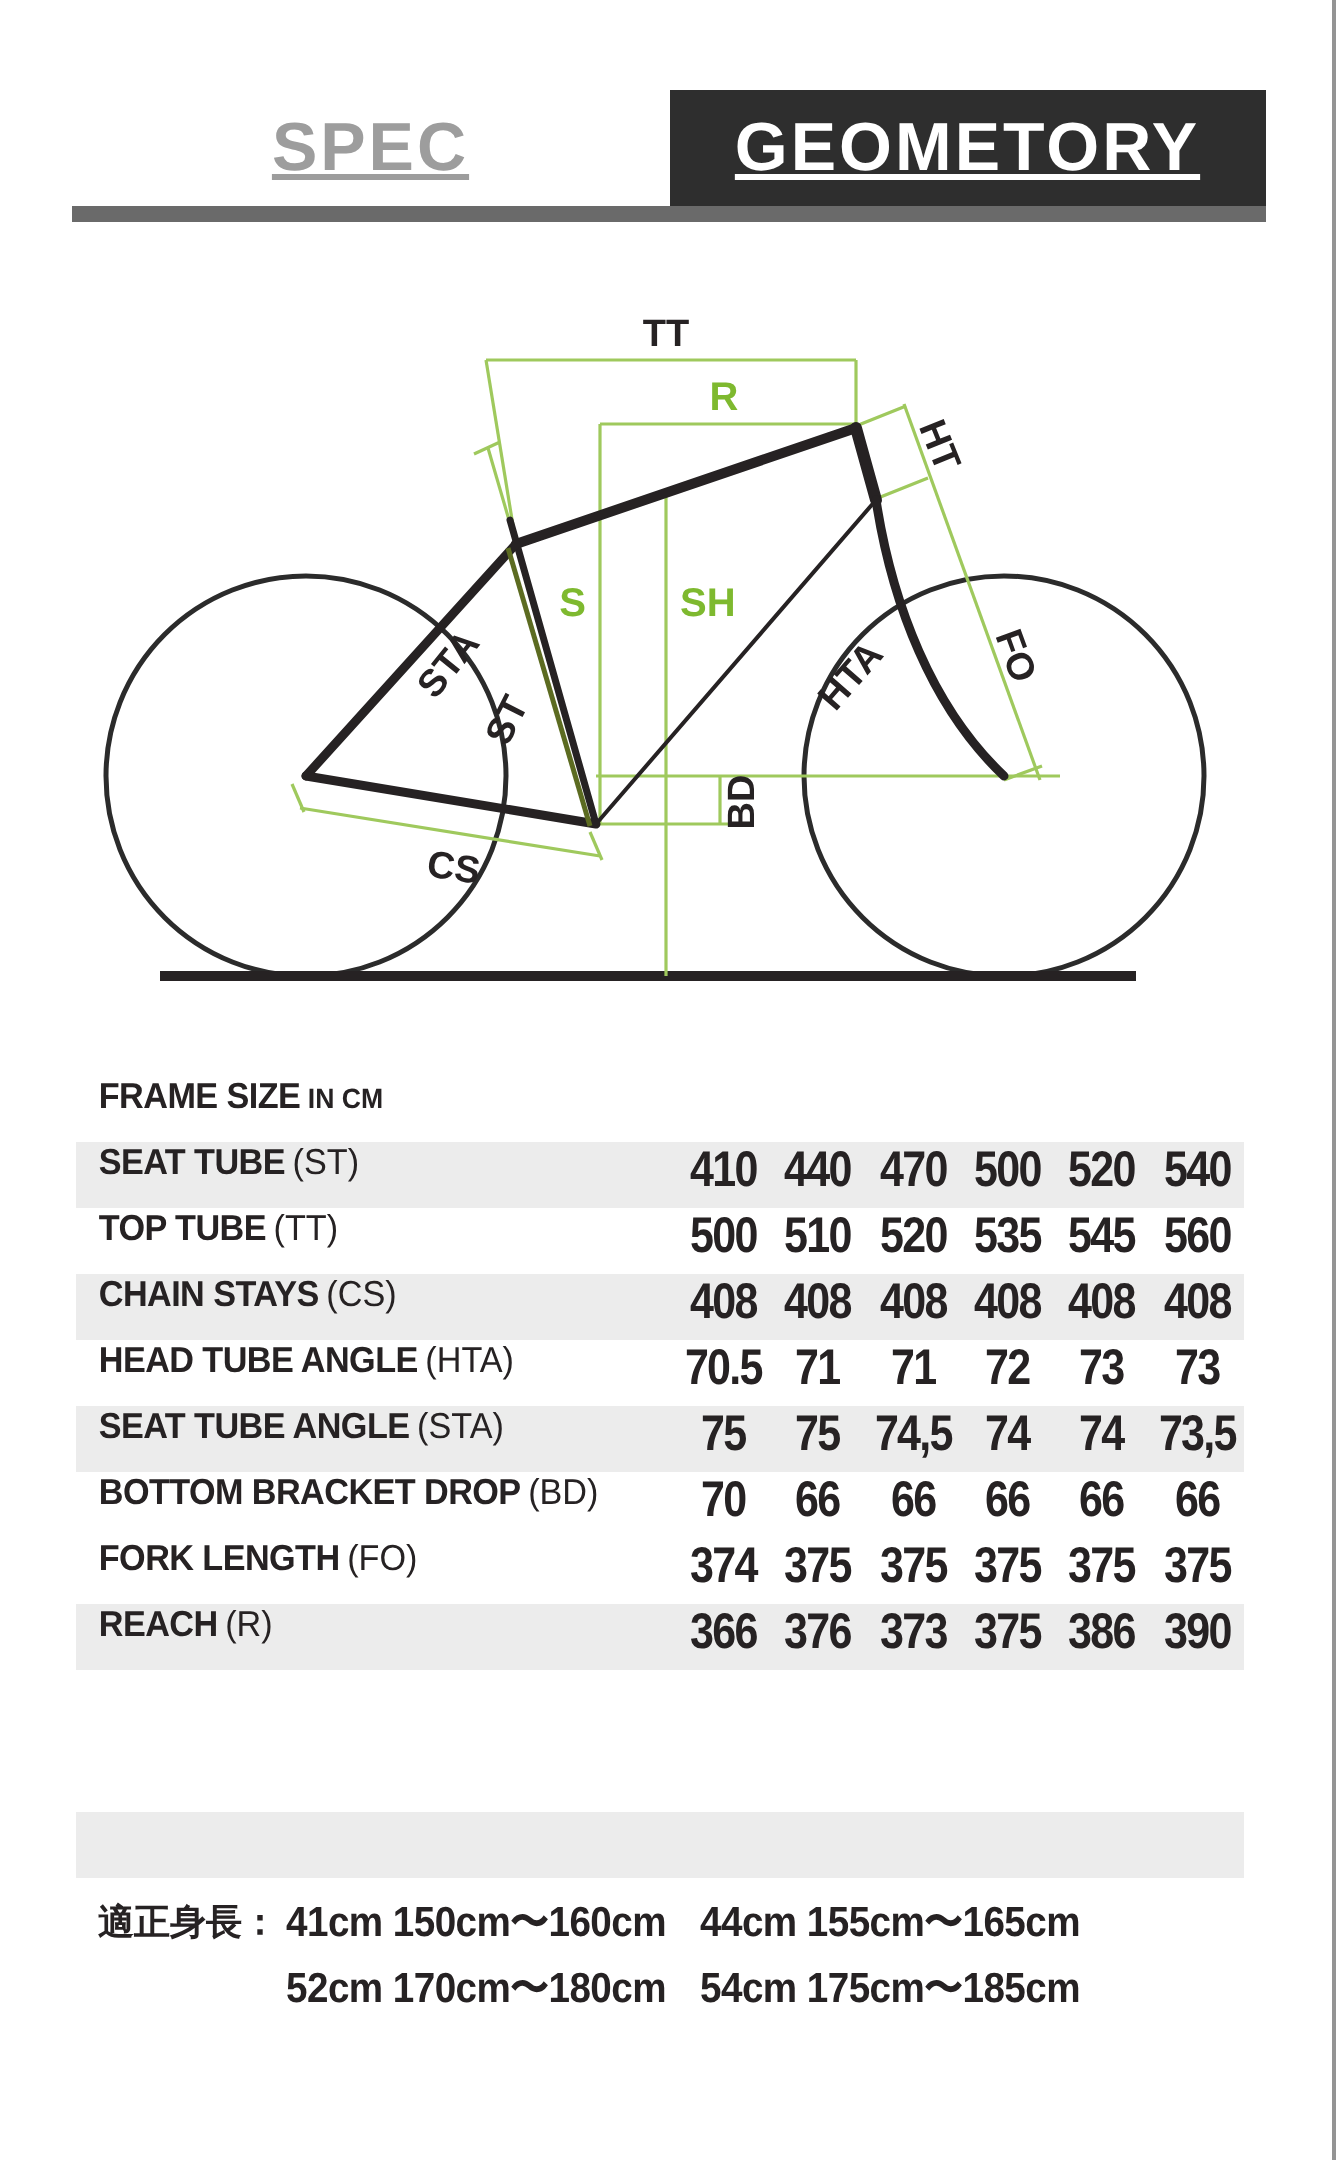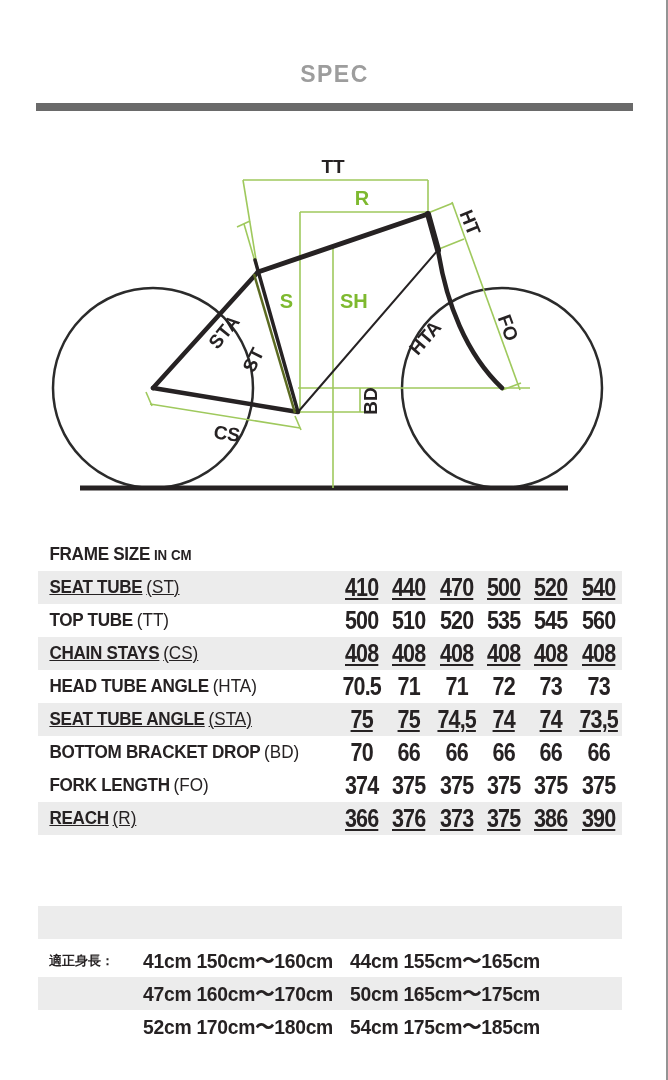--- a/index.html
+++ b/index.html
@@ -4,60 +4,61 @@
 <style>
   * { margin:0; padding:0; box-sizing:border-box; }
   html,body { background:#ffffff; }
   body { font-family:"Liberation Sans", sans-serif; color:#262223; }
   .page { position:relative; width:668px; height:1080px; background:#fff; overflow:hidden; }
   .right-edge { position:absolute; right:0; top:0; width:2px; height:1080px; background:#949494; }
 
   
   .tabs { position:absolute; left:36px; top:45px; width:597px; height:58px; display:flex; }
   .tab { flex:1 1 50%; display:flex; align-items:center; justify-content:center;
-         font-weight:bold; font-size:23px; letter-spacing:1.5px; cursor:pointer; }
+         font-weight:bold; font-size:34px; letter-spacing:1.5px; cursor:pointer;text-decoration:underline; }
   .tab.spec { background:#ffffff; color:#9d9d9d; }
   .tab.geo  { background:#2e2e2e; color:#ffffff; }
   .tab-shadow { position:absolute; left:36px; top:103px; width:597px; height:8px; background:#6a6a6a; }
 
   
   .diagram { position:absolute; left:0; top:140px; width:668px; height:370px; }
   .diagram text { font-family:"Liberation Sans", sans-serif; font-weight:bold; }
   .dlabel  { fill:#262223; font-size:19px; }
   .dlabel-green { fill:#7eb92f; font-size:20px; }
 
   
   .gtable { position:absolute; left:38px; top:538px; width:584px; }
-  .trow { height:33px; display:flex; align-items:center; }
-  .trow.shaded { background:#ececec;text-decoration:underline; }
+  .trow { height:33px; display:flex; align-items:flex-start; }
+  .trow.shaded { background:#ececec; }
   .tlabel { flex:0 0 300px; padding-left:12px; white-space:nowrap;
             transform:scaleX(0.95); transform-origin:0 50%; }
   .lmain { font-weight:bold; font-size:18px; letter-spacing:-0.3px; }
   .lsuffix { font-weight:normal; font-size:18px; margin-left:4px; }
   .lsuffix.small { font-weight:bold; font-size:14px; letter-spacing:0; }
   .tvals { flex:1 1 auto; display:flex; }
   .tval { flex:1 1 0; text-align:center; font-weight:bold; font-size:25px;
           letter-spacing:-1px; transform:scaleX(0.86); }
   .empty-band { position:absolute; left:38px; top:906px; width:584px; height:33px; background:#ececec; }
 
   
   .footer { position:absolute; left:38px; top:944px; width:584px; }
   .frow { height:33px; display:flex; align-items:center; padding-left:11px; white-space:nowrap; }
   .frow.shaded { background:#ececec; }
-  .flabel { flex:0 0 94px; font-weight:bold; font-size:13px;font-family:Liberation Serif, serif; }
+  .flabel { flex:0 0 94px; font-weight:bold; font-size:18px;font-family:Liberation Serif, serif; }
   .fpair { flex:0 0 192px; font-weight:bold; font-size:21px; letter-spacing:-0.3px;
            transform:scaleX(0.92); transform-origin:0 50%; }
 </style>
 </head>
 <body>
 
 <div class="page">
 
   <div class="tabs">
     <div class="tab spec">SPEC</div>
+    <div class="tab geo">GEOMETORY</div>
   </div>
   <div class="tab-shadow"></div>
 
   <svg class="diagram" viewBox="0 0 668 370">
 
     <g fill="none" stroke="#2b2b2b" stroke-width="2.5">
       <circle cx="153" cy="248" r="100"></circle>
       <circle cx="502" cy="248" r="100"></circle>
     </g>
     <line x1="80" y1="348" x2="568" y2="348" stroke="#262223" stroke-width="5"></line>
@@ -200,25 +201,20 @@
         </div>
       </div>
     </div>
   <div class="empty-band"></div>
   <div class="footer">
       <div class="frow">
         <span class="flabel">適正身長：</span>
         <span class="fpair">41cm 150cm〜160cm</span>
         <span class="fpair">44cm 155cm〜165cm</span>
       </div>
-      <div class="frow shaded">
-        <span class="flabel"></span>
-        <span class="fpair">47cm 160cm〜170cm</span>
-        <span class="fpair">50cm 165cm〜175cm</span>
-      </div>
       <div class="frow">
         <span class="flabel"></span>
         <span class="fpair">52cm 170cm〜180cm</span>
         <span class="fpair">54cm 175cm〜185cm</span>
       </div>
     </div>
 
   <div class="right-edge"></div>
 </div>
 

